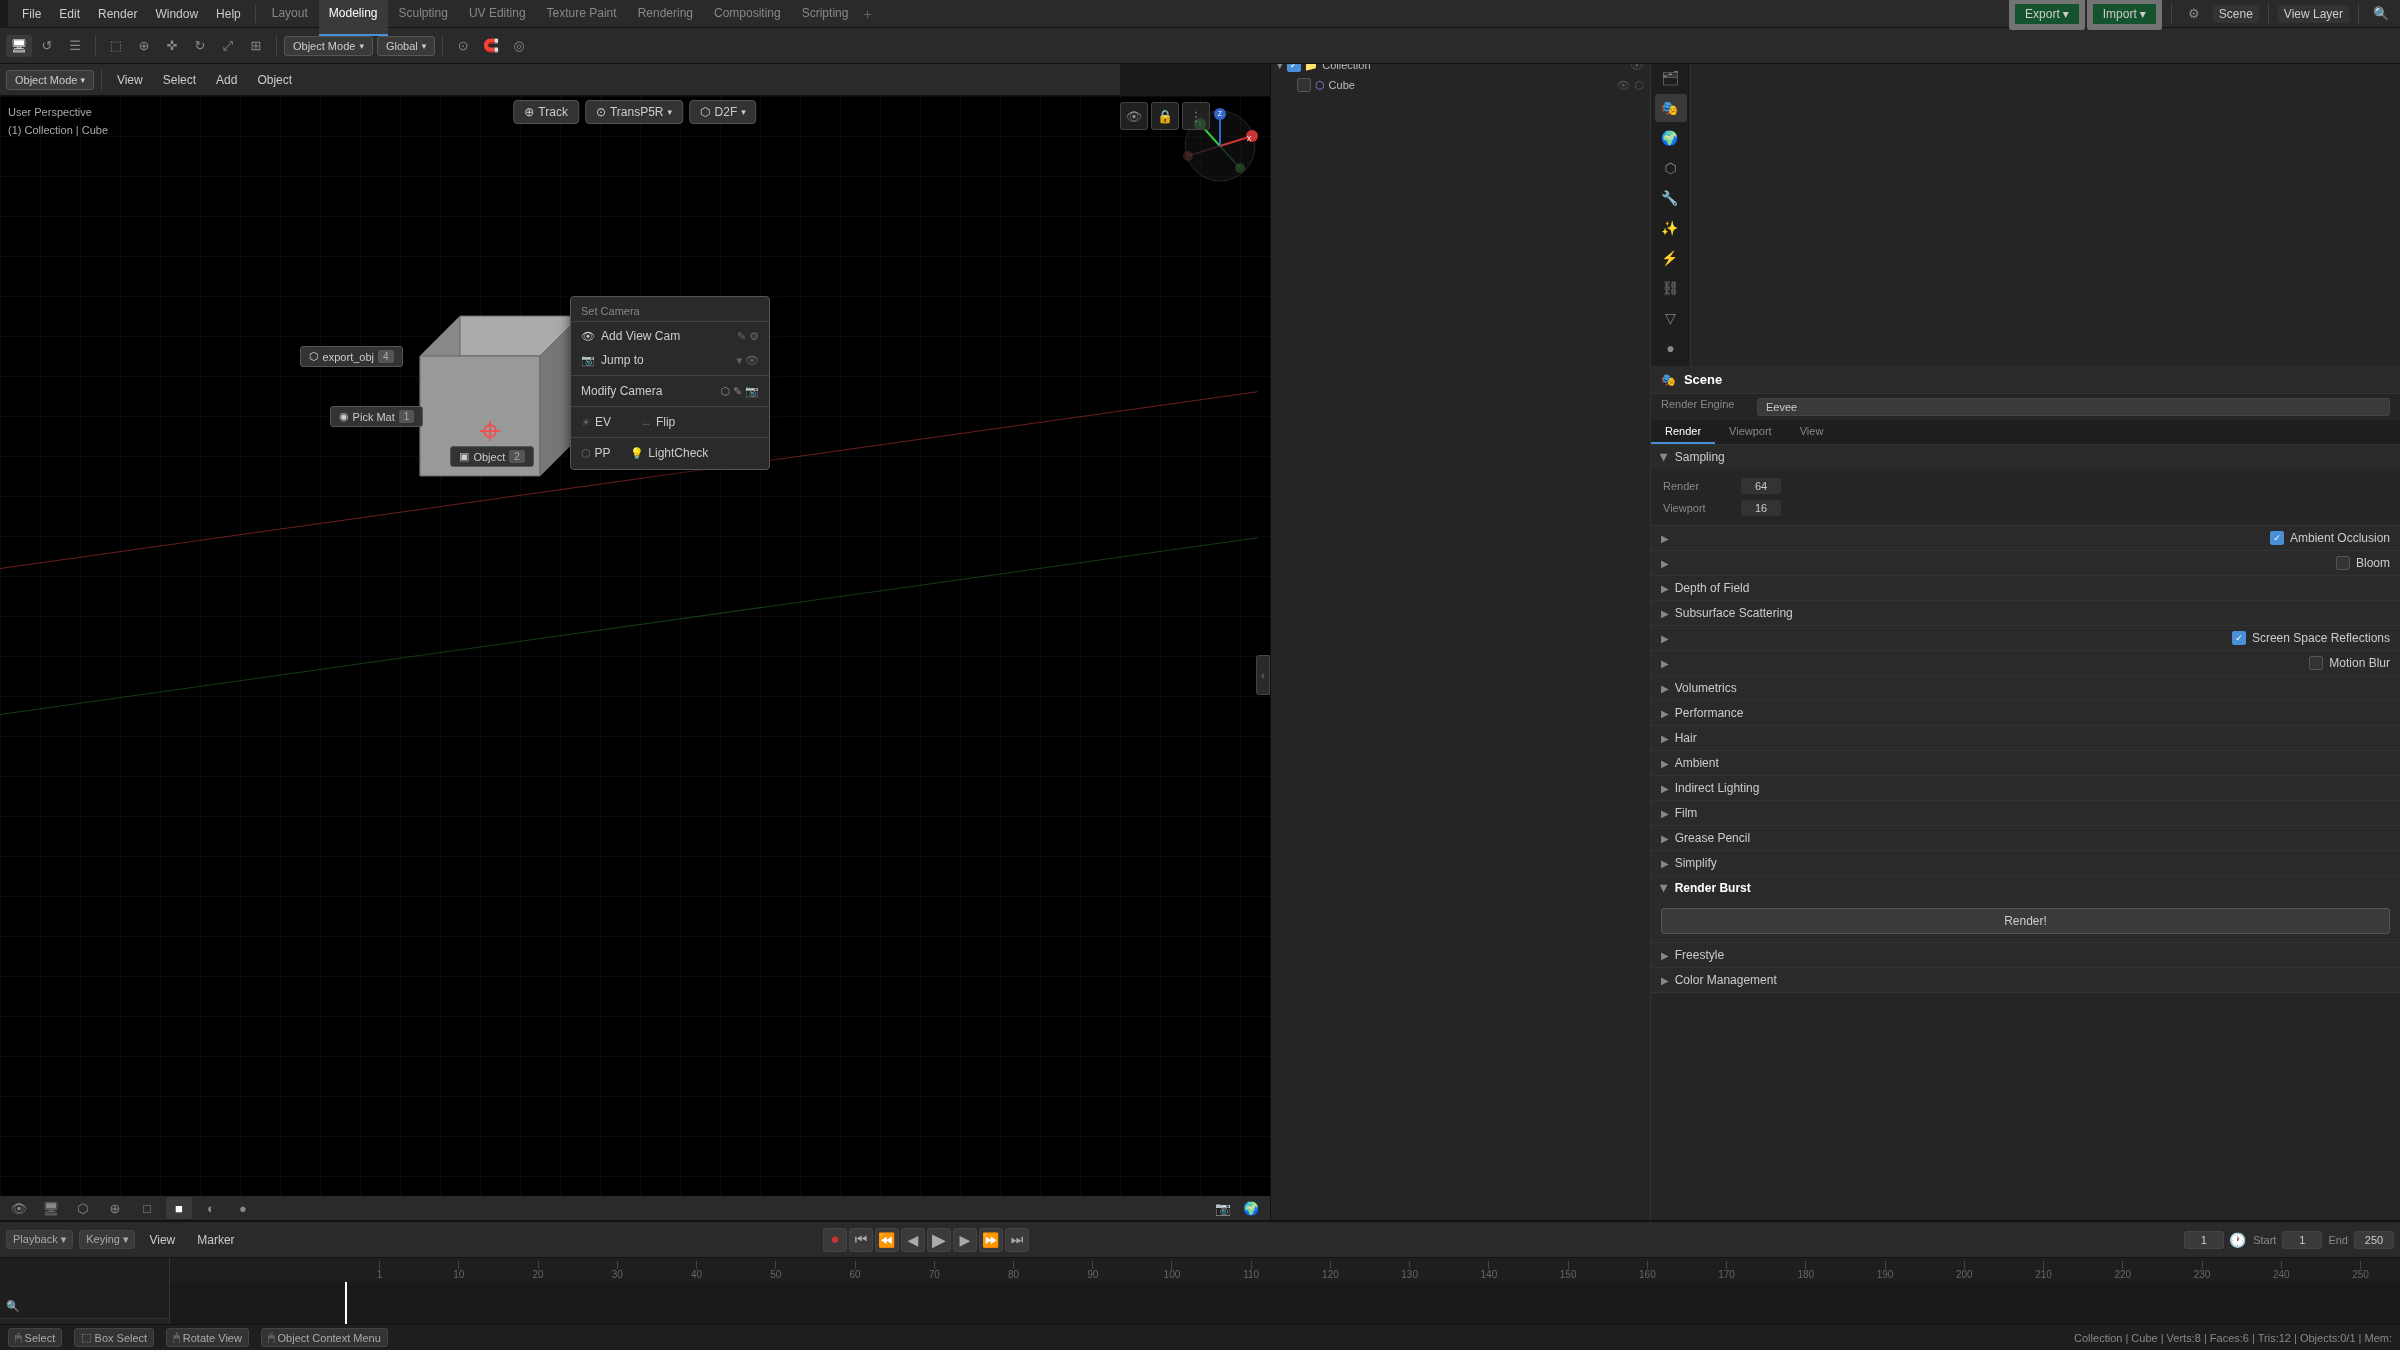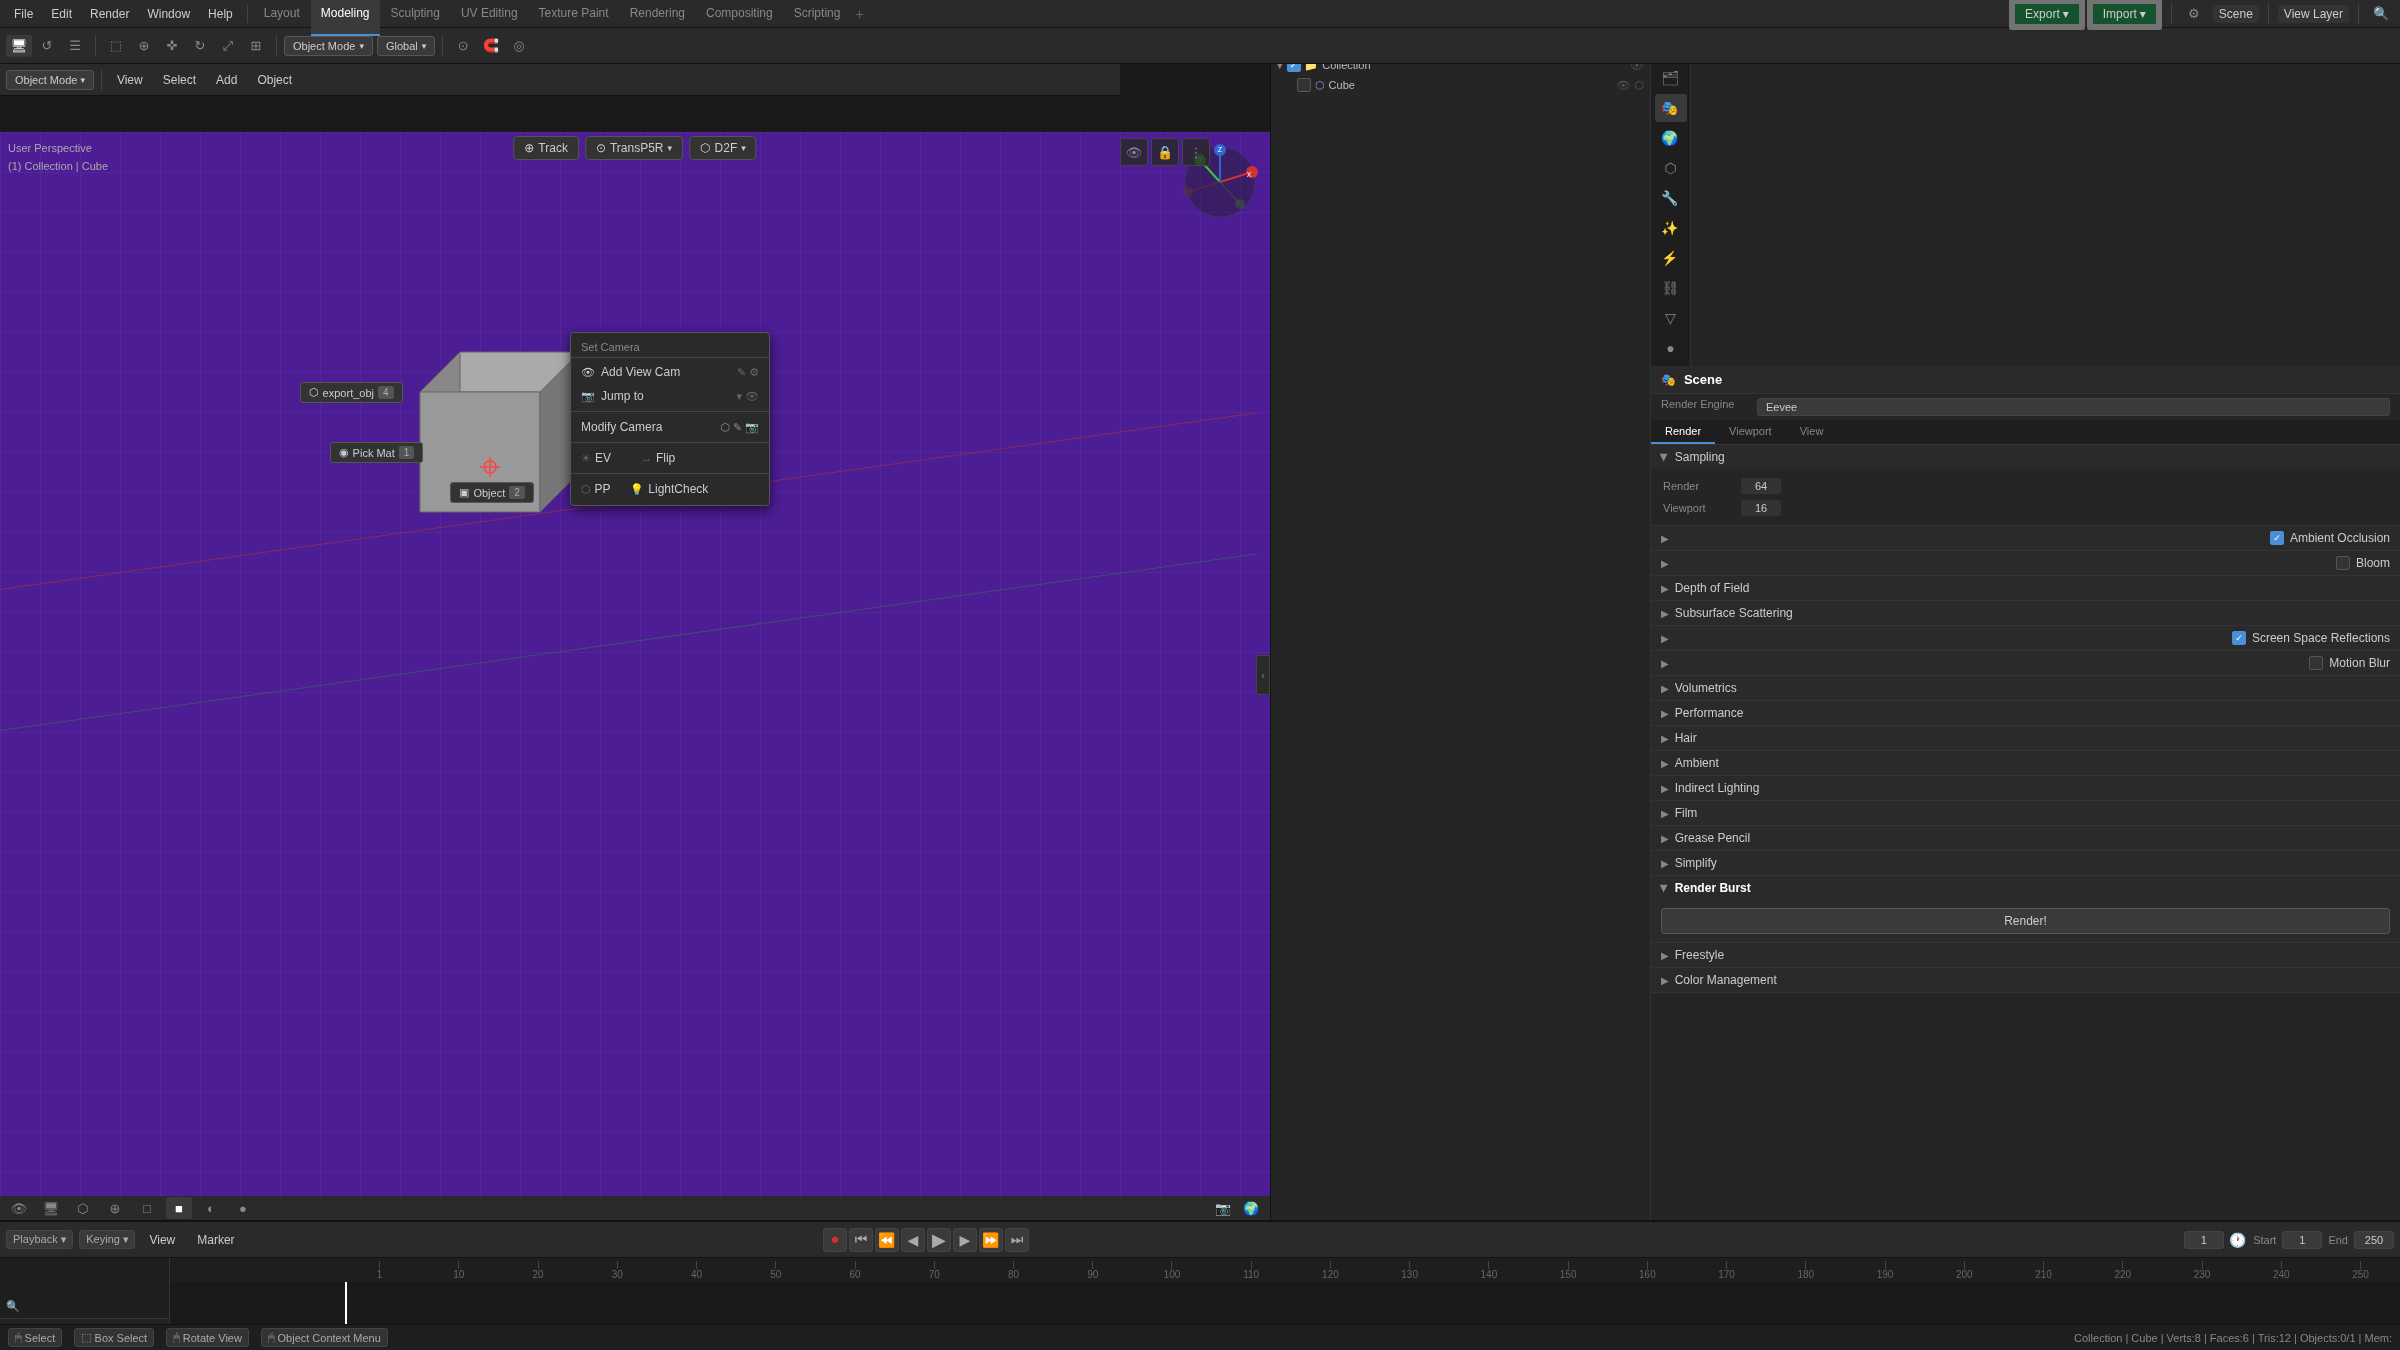--- a/index.html
+++ b/index.html
@@ -17,21 +17,21 @@
     
     .top-menubar {
       height: 28px;
       background: #2a2a2a;
       border-bottom: 1px solid #111;
       display: flex;
       align-items: center;
       padding: 8px 6px;
       gap: 2px;
       position: absolute;
-      top: 0; left: 0; right: 0;
+      top: 0; left: 8px; right: 0;
       z-index: 100;
     }
     .menu-item {
       padding: 2px 8px;
       border-radius: 3px;
       cursor: pointer;
       font-size: 12px;
       color: #ccc;
       white-space: nowrap;
     }
@@ -110,23 +110,22 @@
       z-index: 98;
     }
 
     
     .viewport {
       position: absolute;
       top: 96px;
       left: 0;
       right: 1130px;
       bottom: 130px;
-      background: #4c1d95;
+      background: #000000;
       overflow: hidden;
-      margin-top: 36px;
     }
 
     
     .viewport-grid {
       position: absolute;
       inset: 0;
       background-image:
         linear-gradient(rgba(255,255,255,0.04) 1px, transparent 1px),
         linear-gradient(90deg, rgba(255,255,255,0.04) 1px, transparent 1px);
       background-size: 40px 40px;

